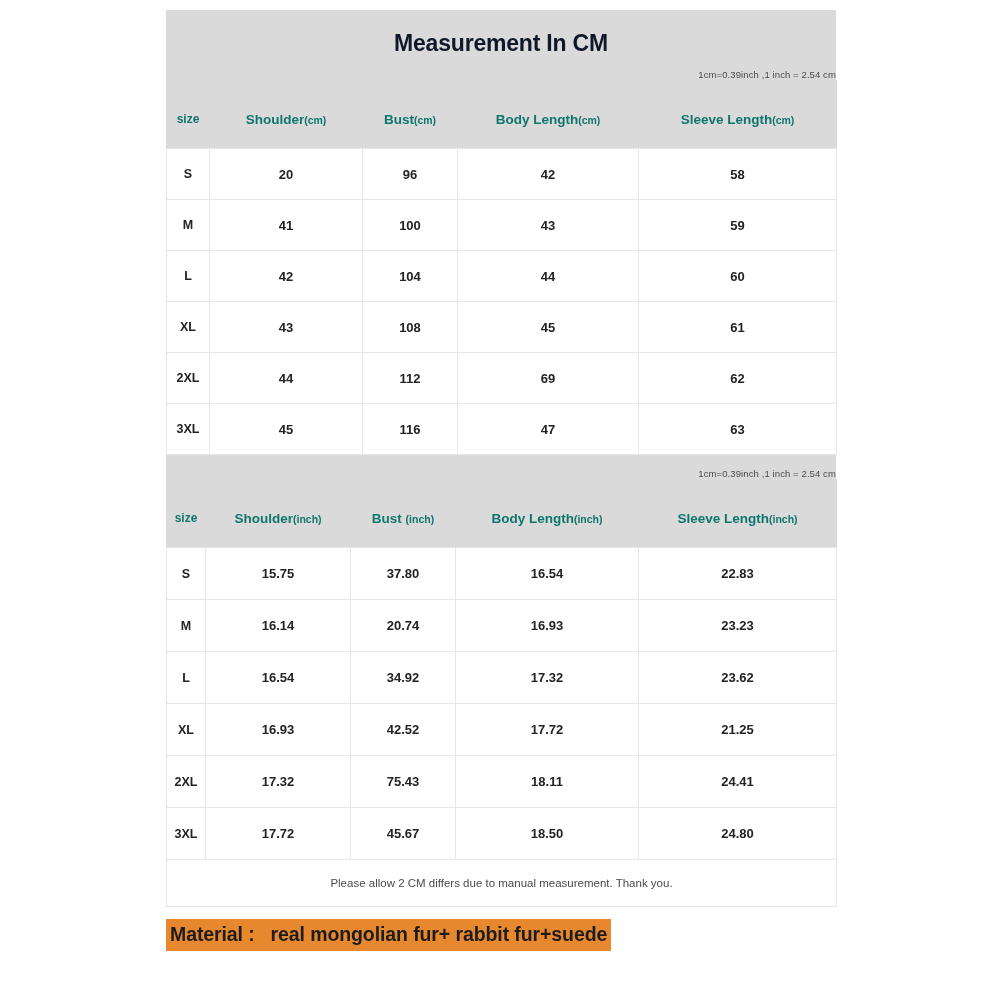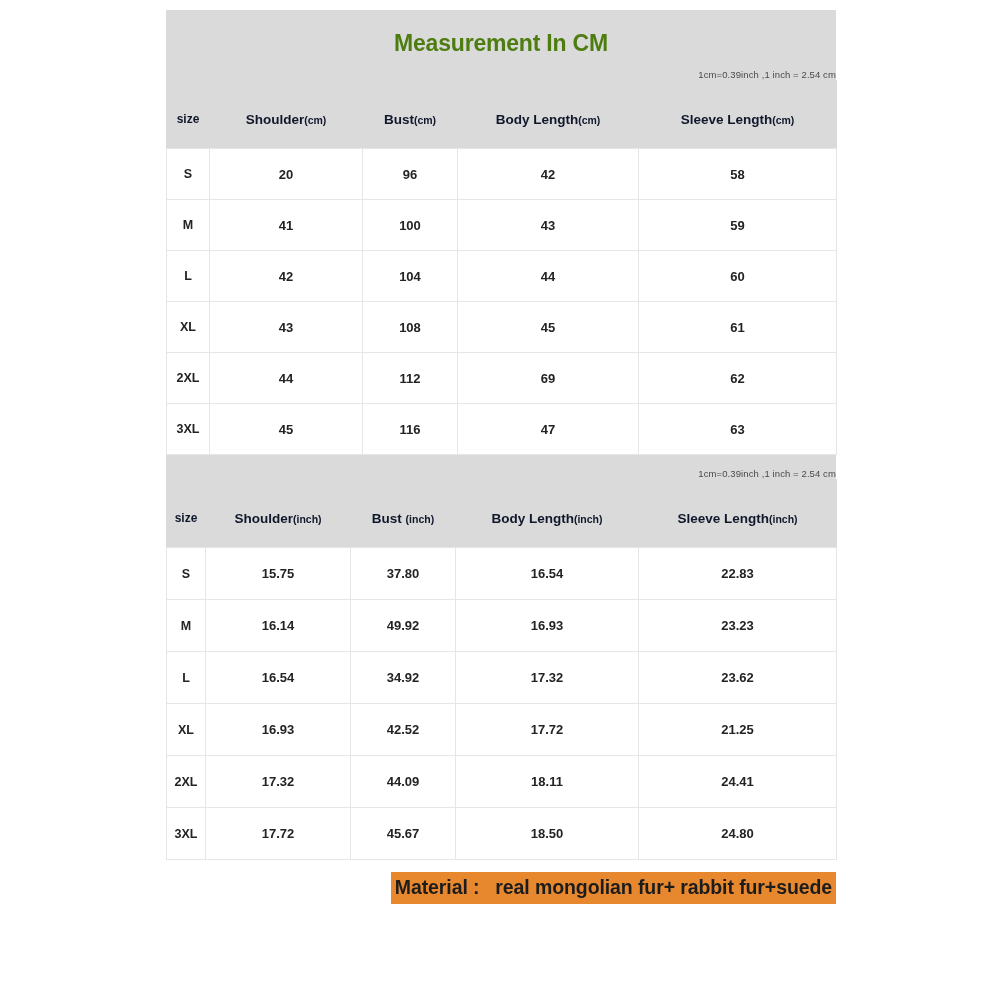--- a/index.html
+++ b/index.html
@@ -34,21 +34,21 @@
   
   .section-head {
     background: #dadada;
     width: 100%;
     box-sizing: border-box;
   }
   .section-title {
     text-align: center;
     font-size: 23px;
     font-weight: bold;
-    color: #4d7c0f;
+    color: #0f172a;
     letter-spacing: -0.2px;
     padding-top: 21px;
     line-height: 1.1;
   }
   .section-sub {
     text-align: right;
     font-size: 9.5px;
     color: #4a4a4a;
     padding-top: 13px;
     letter-spacing: 0.1px;
@@ -69,21 +69,21 @@
   }
 
   
   tr.head-row th {
     background: #dadada;
     border-color: #dadada;
     border-bottom-color: #dadada;
     height: 44px;
     font-size: 13.5px;
     font-weight: bold;
-    color: #0f172a;
+    color: #0f766e;
     padding-top: 16px;
     padding-bottom: 6px;
   }
   tr.head-row th.size-col {
     font-size: 12px;
     font-weight: bold;
   }
   th .unit-small {
     font-size: 10.5px;
     font-weight: bold;
@@ -113,21 +113,21 @@
     background: #ffffff;
     border-color: #e6e6e6;
   }
 
   
   .banners {
     width: 100%;
     padding-top: 12px;
   }
   .banner-line {
-    text-align: right;
+    text-align: left;
     margin: 0;
   }
   .banner-text {
     display: inline-block;
     background: #e8882e;
     color: #1c1c1c;
     font-size: 19.5px;
     font-weight: bold;
     letter-spacing: -0.1px;
     padding: 3px 4px 4px 4px;
@@ -252,52 +252,55 @@
         <tr class="data-row">
           <td class="size-col">S</td>
           <td>15.75</td>
           <td>37.80</td>
           <td>16.54</td>
           <td>22.83</td>
         </tr>
         <tr class="data-row">
           <td class="size-col">M</td>
           <td>16.14</td>
-          <td>49.92</td>
+          <td>20.74</td>
           <td>16.93</td>
           <td>23.23</td>
         </tr>
         <tr class="data-row">
           <td class="size-col">L</td>
           <td>16.54</td>
           <td>34.92</td>
           <td>17.32</td>
           <td>23.62</td>
         </tr>
         <tr class="data-row">
           <td class="size-col">XL</td>
           <td>16.93</td>
           <td>42.52</td>
           <td>17.72</td>
           <td>21.25</td>
         </tr>
         <tr class="data-row">
           <td class="size-col">2XL</td>
           <td>17.32</td>
-          <td>44.09</td>
+          <td>75.43</td>
           <td>18.11</td>
           <td>24.41</td>
         </tr>
         <tr class="data-row">
           <td class="size-col">3XL</td>
           <td>17.72</td>
           <td>45.67</td>
           <td>18.50</td>
           <td>24.80</td>
         </tr>
+        <tr class="note-row">
+          <td colspan="5">Please allow 2 CM differs due to manual measurement. Thank you.</td>
+        </tr>
       </tbody>
     </table>
 
     <div class="banners">
       <div class="banner-line">
         <span class="banner-text">Material :   real mongolian fur+ rabbit fur+suede</span>
       </div>
 
     </div>
 

